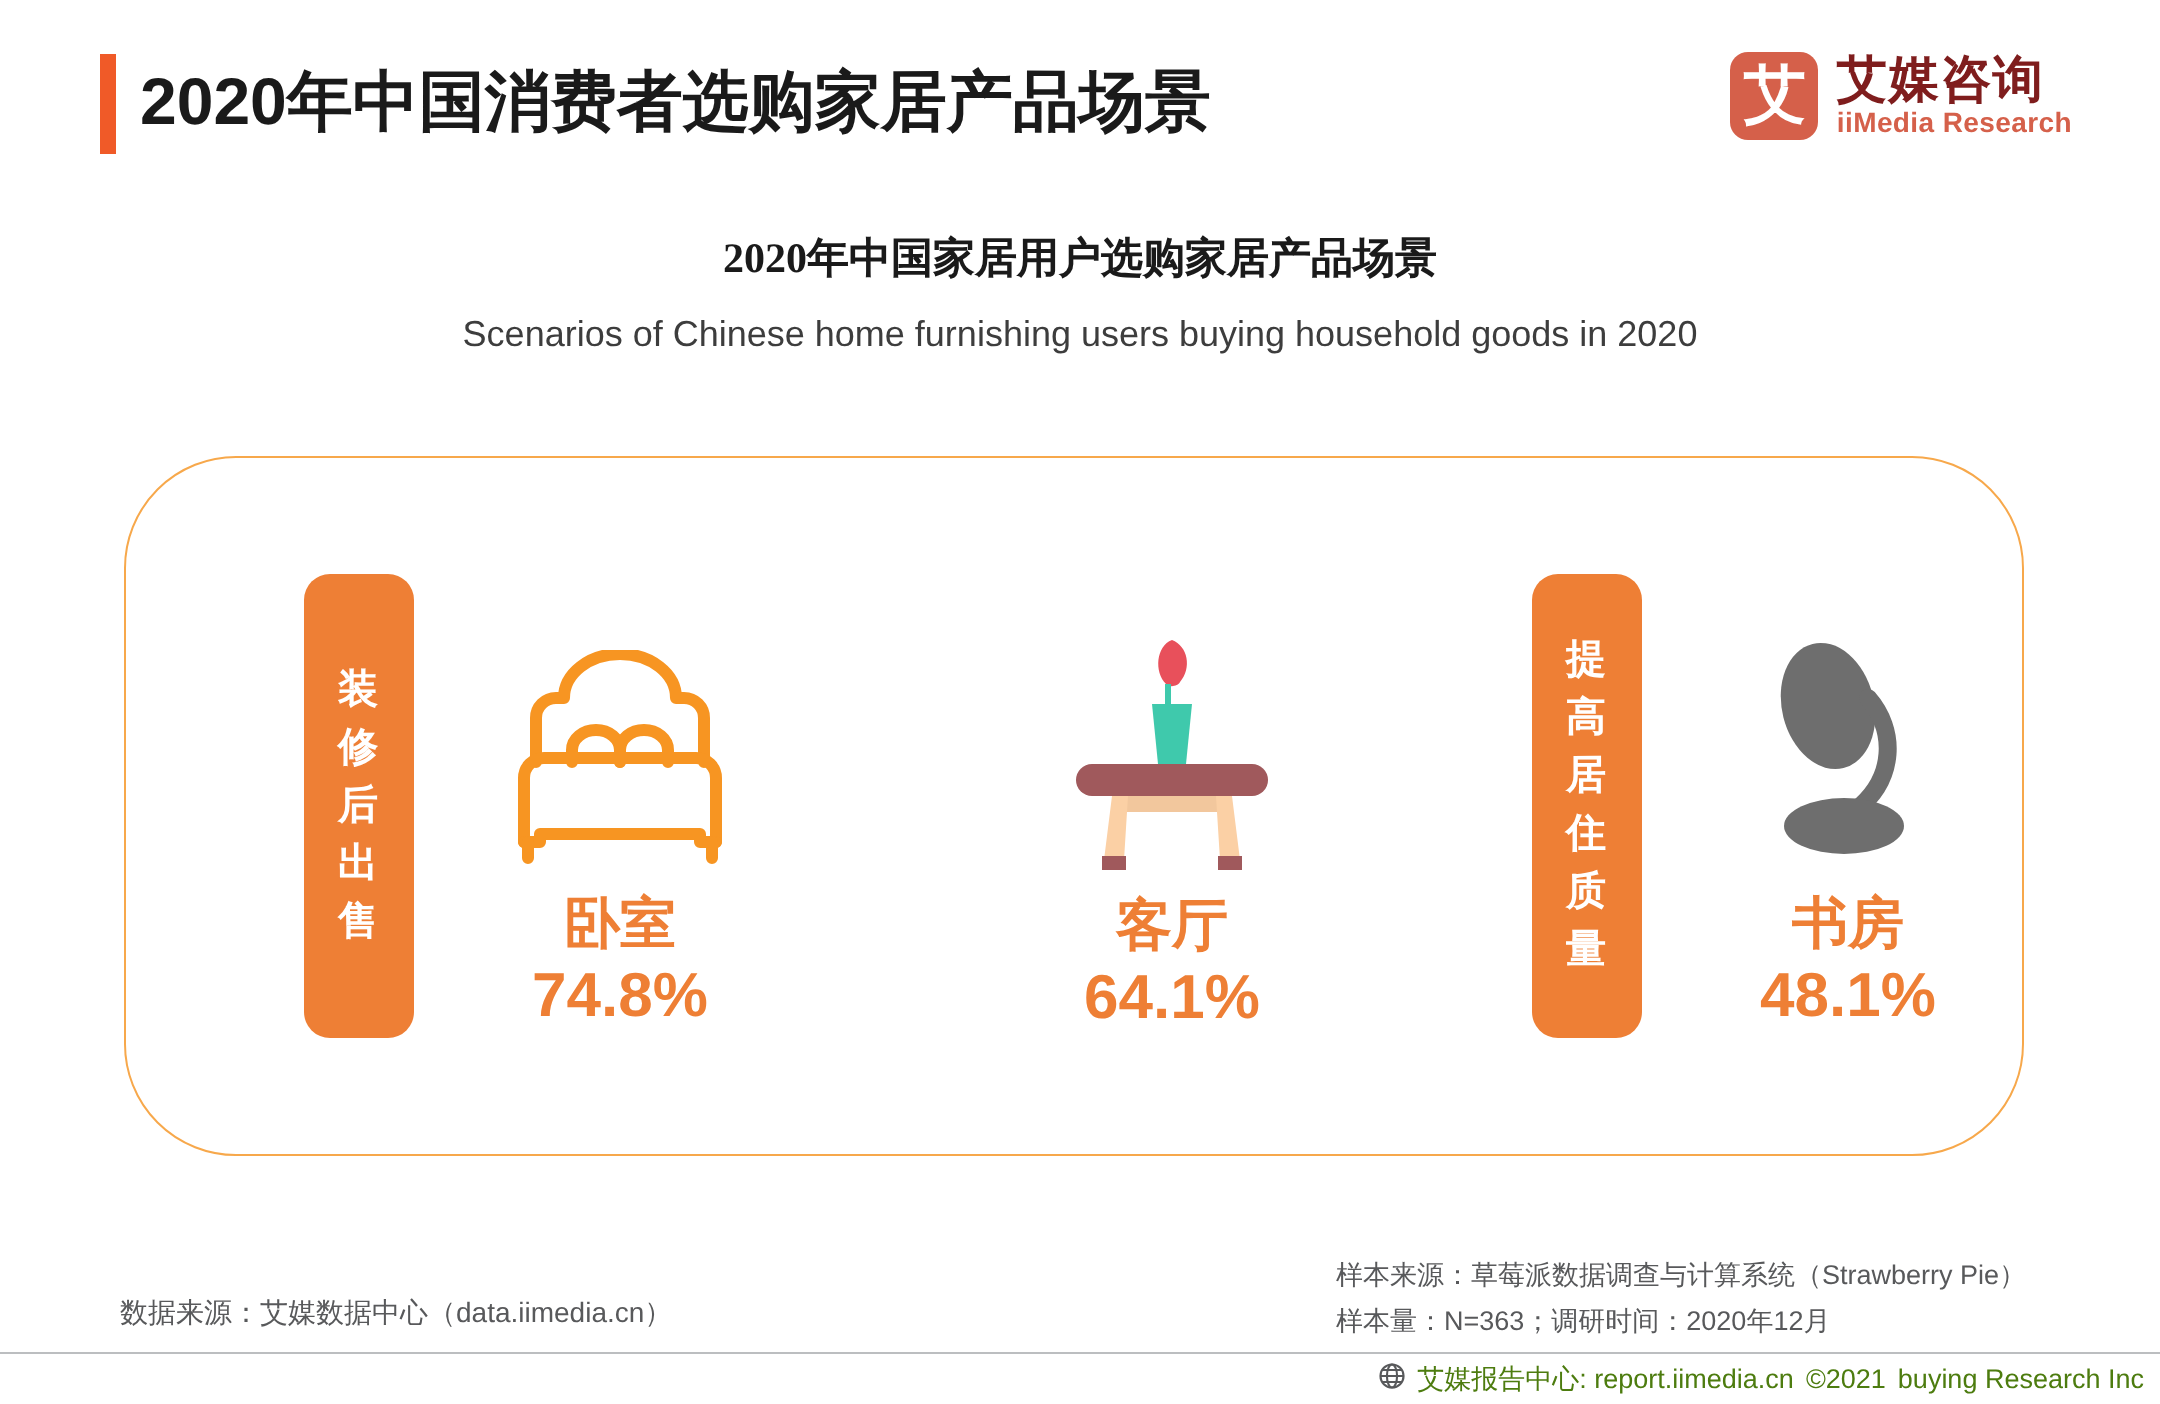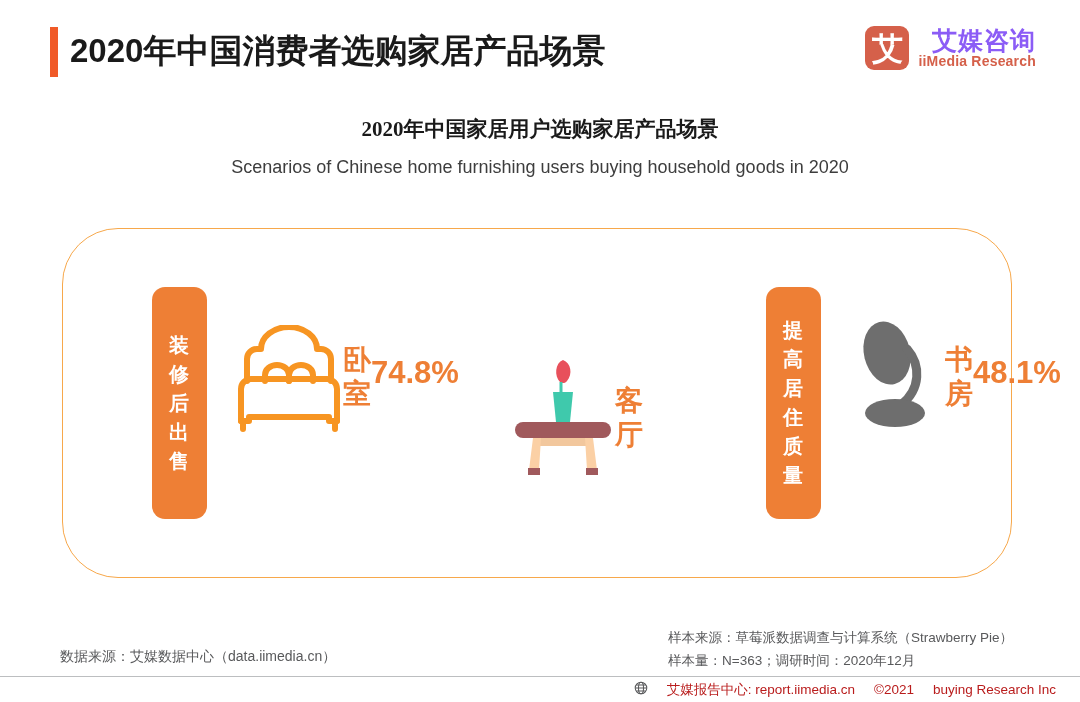--- a/index.html
+++ b/index.html
@@ -67,24 +67,23 @@
     font-family: "DejaVu Sans", sans-serif;
   }
   .logo-text {
     display: flex;
     flex-direction: column;
     justify-content: center;
   }
   .logo-cn {
     font-size: 25px;
     font-weight: bold;
-    color: #8b5cf6;
+    color: #7f1d1d;
     line-height: 26px;
     letter-spacing: 1px;
-    text-align: right;
   }
   .logo-en {
     font-size: 14px;
     font-weight: bold;
     color: #d5604a;
     line-height: 17px;
     letter-spacing: 0.2px;
   }
 
   
@@ -155,21 +154,21 @@
   }
   .pill span {
     display: block;
     width: 22px;
     word-break: break-all;
   }
 
   
   .figure {
     display: flex;
-    flex-direction: row;
+    flex-direction: column;
     align-items: center;
     justify-content: space-between;
     padding-top: 22px;
   }
   .icon-box {
     height: 128px;
     display: flex;
     align-items: flex-end;
     justify-content: center;
   }
@@ -215,25 +214,25 @@
     background: #bcbec0;
   }
   .footer-bar {
     position: absolute;
     left: 0; top: 677px;
     width: 1080px;
     height: 25px;
     display: flex;
     align-items: center;
     justify-content: flex-end;
-    padding-right: 24px;
+    padding-right: 8px;
     box-sizing: border-box;
-    gap: 19px;
+    gap: 6px;
     font-size: 13.5px;
-    color: #b91c1c;
+    color: #4d7c0f;
     white-space: nowrap;
   }
   .globe-icon { display: block; }
 </style>
 </head>
 <body>
 
 <div class="header">
   <div class="title-accent"></div>
   <div class="page-title">2020年中国消费者选购家居产品场景</div>
@@ -295,20 +294,21 @@
           <rect x="22" y="86" width="60" height="8" fill="#f2c79d"></rect>
 
           <path d="M22 86 l-4 32 h10 l2 -32 z" fill="#fbd0a5"></path>
           <path d="M82 86 l4 32 h-10 l-2 -32 z" fill="#fbd0a5"></path>
 
           <rect x="17" y="116" width="12" height="7" fill="#a0595c"></rect>
           <rect x="75" y="116" width="12" height="7" fill="#a0595c"></rect>
         </svg>
       </div>
       <div class="room-label">客厅</div>
+      <div class="room-value">64.1%</div>
     </div>
   </div>
 
   <div class="item item-3">
     <div class="pill">
       <span>提高居住质量</span>
     </div>
     <div class="figure fig-3">
       <div class="icon-box">
         <svg width="96" height="122" viewBox="0 0 96 122" fill="none">

